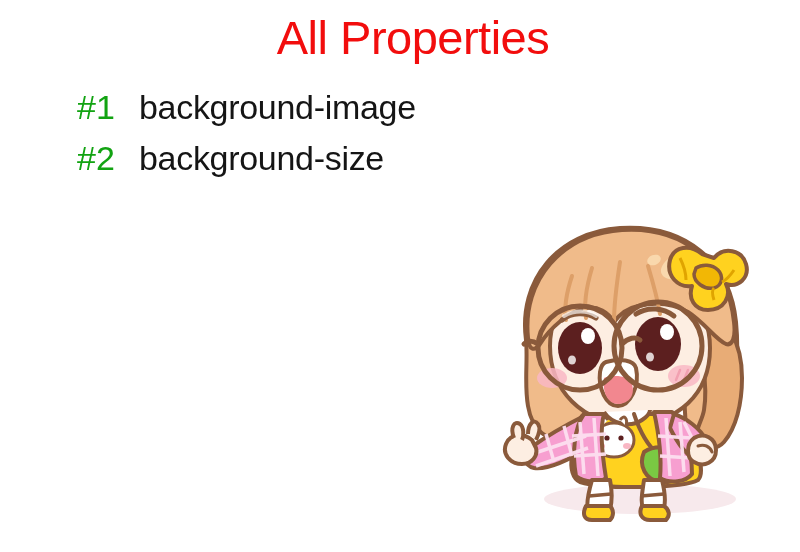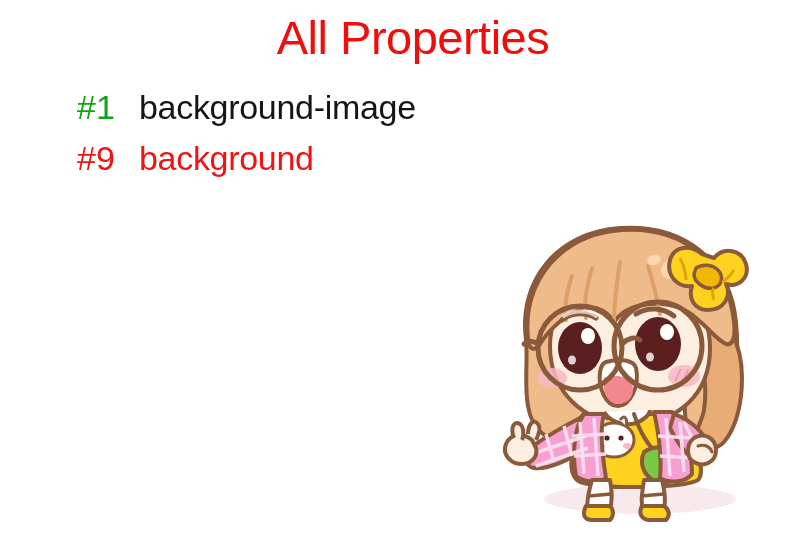--- a/index.html
+++ b/index.html
@@ -96,30 +96,30 @@
 <div id="slide">
 
   <div id="slide-title">All Properties</div>
 
   <div id="property-list">
 
     <div class="property-row">
       <span class="prop-marker">#1</span><span class="prop-name">background-image</span>
     </div>
 
-
-
-
-
-
-
-
-    <div class="property-row highlight">
-      <span class="prop-marker">#9</span><span class="prop-name">background</span>
+    <div class="property-row">
+      <span class="prop-marker">#2</span><span class="prop-name">background-size</span>
     </div>
+
+
+
+
+
+
+
 
   </div>
 
   <div id="character">
     <svg width="300" height="310" viewBox="0 0 300 310" xmlns="http://www.w3.org/2000/svg">
 
       <ellipse cx="152" cy="281" rx="96" ry="15" fill="#f7e9ec"></ellipse>
 
       <path d="M38 122 C30 62 70 14 132 10 C198 6 242 44 248 104
                C252 146 246 178 238 202 C232 220 216 230 204 222

